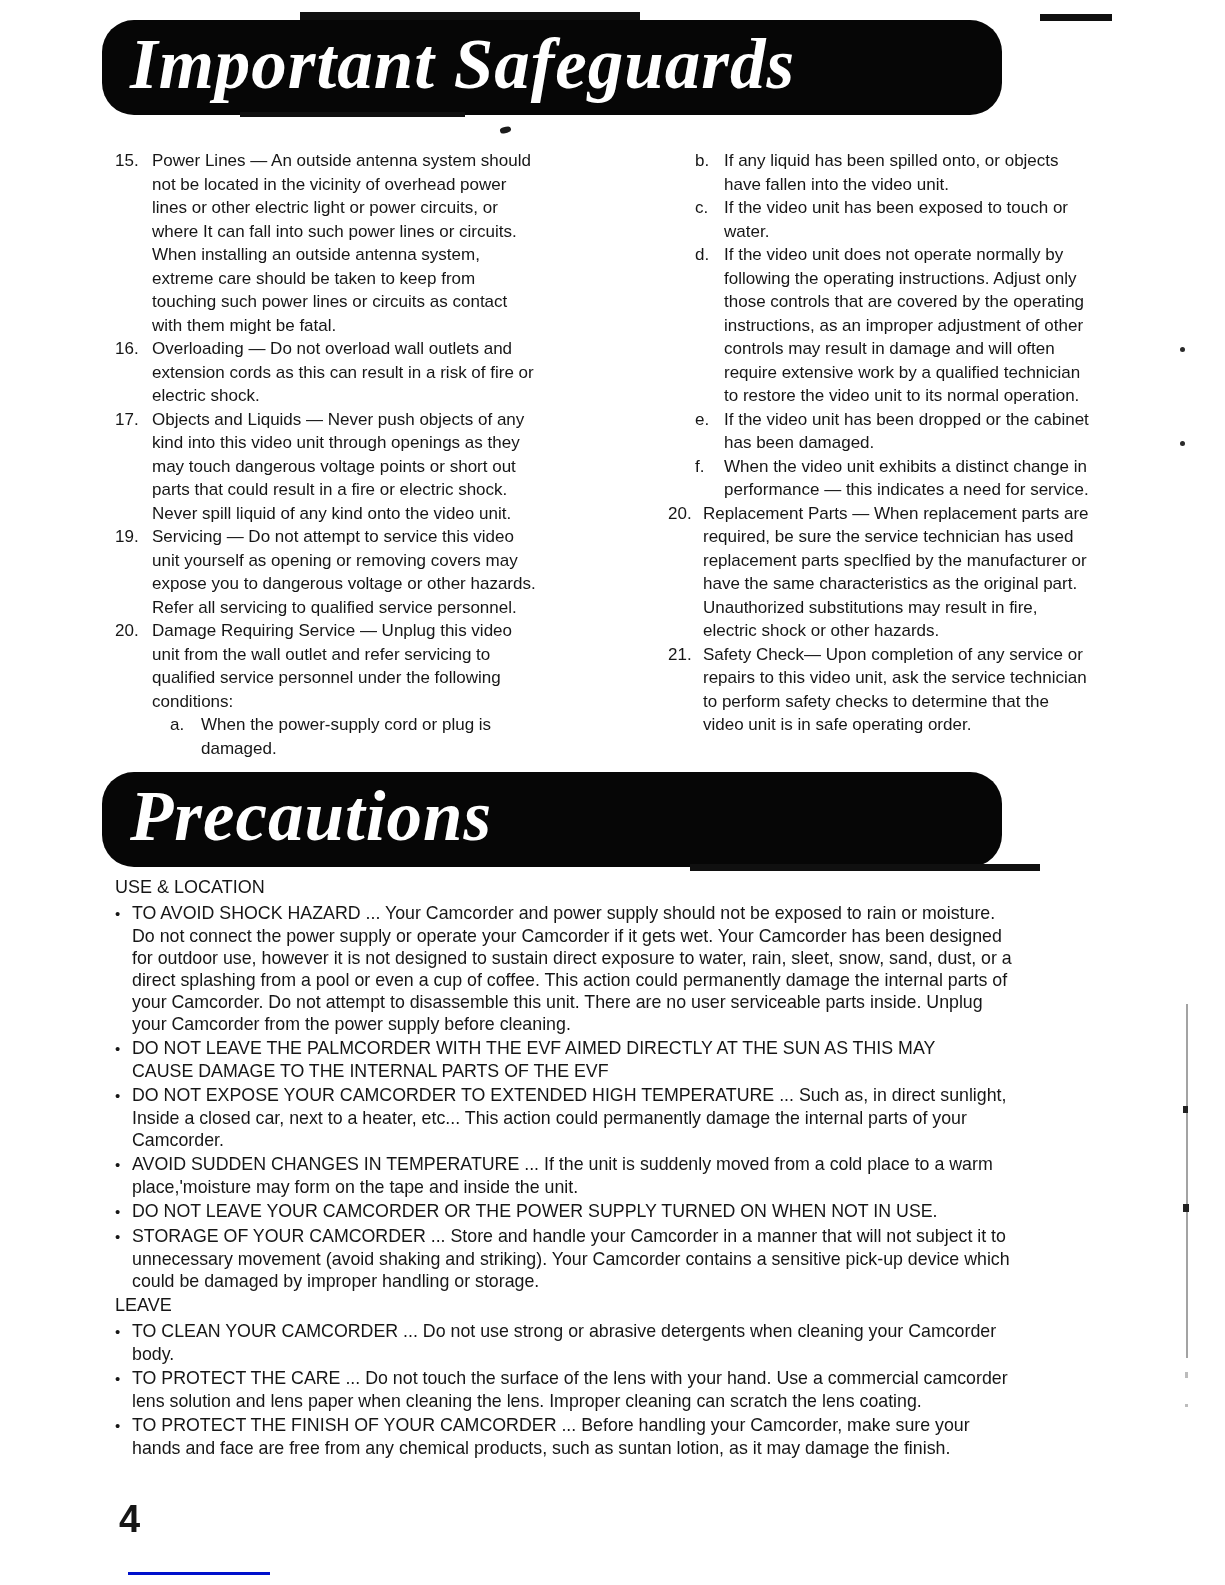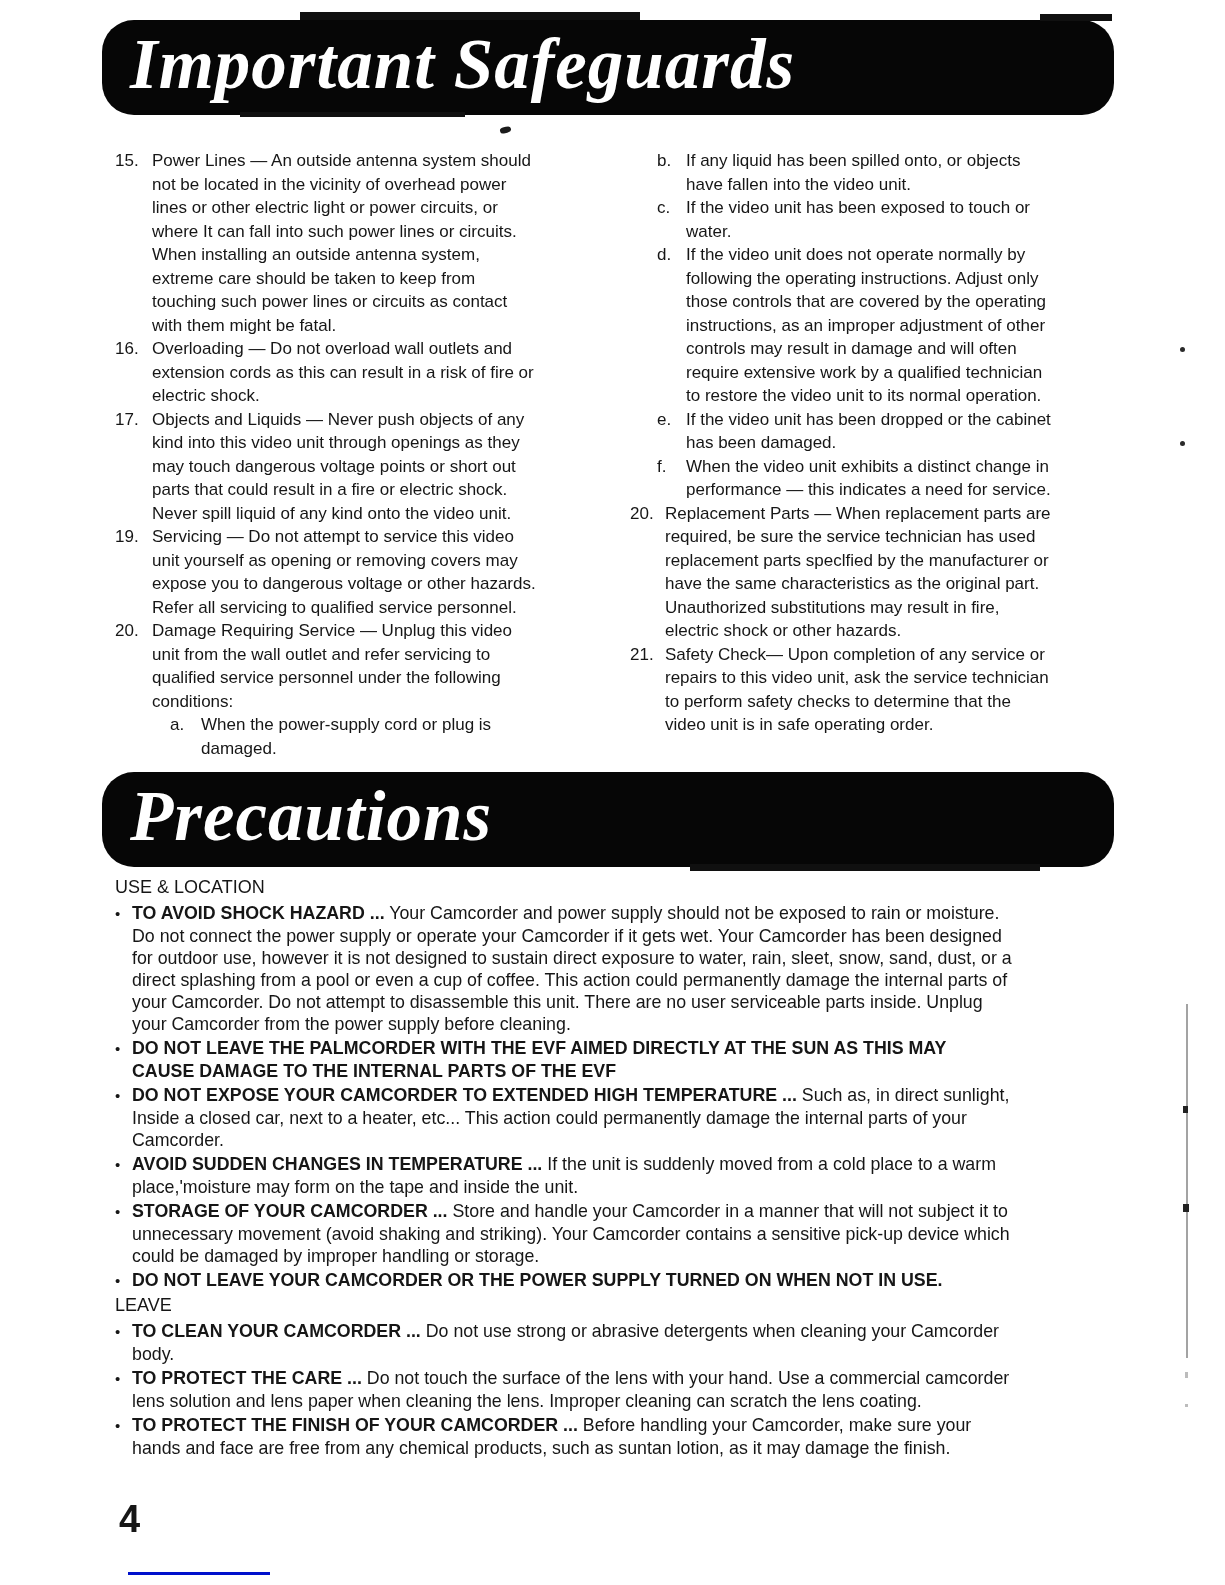--- a/index.html
+++ b/index.html
@@ -1,44 +1,44 @@
 <!DOCTYPE html>
 <html><head>
 <meta charset="utf-8">
 <style>
   html,body{margin:0;padding:0;background:#fff;}
   .page{position:relative;width:1225px;height:1585px;background:#ffffff;overflow:hidden;
         font-family:"Liberation Sans",sans-serif;color:#161616;}
   
-  .banner{position:absolute;left:102px;width:1012px;height:95px;background:#060606;
+  .banner{position:absolute;left:102px;width:900px;height:95px;background:#060606;
           border-radius:32px;display:flex;align-items:center;padding-left:28px;box-sizing:border-box;}
   .banner-safeguards{top:20px;}
   .banner-precautions{top:772px;}
   .banner-text{font-family:"Liberation Serif",serif;font-style:italic;font-weight:bold;
                color:#ffffff;font-size:71px;letter-spacing:1px;transform:translateY(-3px);white-space:nowrap;}
   
   .columns{position:absolute;left:115px;top:149px;width:1005px;display:flex;
-           font-size:17px;line-height:23.5px;}
+           font-size:17px;line-height:23.5px;gap:38px;}
   .col-left{width:482px;flex:0 0 482px;}
   .col-right{width:493px;flex:0 0 493px;margin-left:33px;}
   .sg-item{display:flex;}
   .sg-label{flex:0 0 37px;}
   .sg-text{flex:1 1 auto;white-space:pre-line;}
   .col-left .sub{margin-left:55px;}
   .col-left .sub .sg-label{flex:0 0 31px;}
   .col-right .sg-label{flex:0 0 35px;}
   .col-right .sub{margin-left:27px;}
   .col-right .sub .sg-label{flex:0 0 29px;}
   
   .precautions{position:absolute;left:115px;top:876px;width:1012px;
                font-size:17.8px;line-height:22px;}
   .p-heading{font-weight:normal;font-size:18px;margin-bottom:4px;}
   .p-bullet{padding-left:17px;text-indent:-17px;white-space:pre-line;margin-bottom:2px;}
   .p-dot{display:inline-block;width:17px;text-indent:0;font-size:15px;}
-  .p-lead{font-weight:bold;}
+  .p-lead{font-weight:normal;}
   
   .page-number{position:absolute;left:119px;top:1498px;font-size:38px;font-weight:bold;}
   .blue-line{position:absolute;left:128px;top:1572px;width:142px;height:3px;background:#0010cc;}
   
   .artifact{position:absolute;background:#101010;}
   .smudge-1{left:300px;top:12px;width:340px;height:8px;}
   .smudge-2{left:1040px;top:14px;width:72px;height:7px;}
   .smudge-3{left:240px;top:112px;width:225px;height:5px;}
   .smudge-4{left:690px;top:864px;width:350px;height:7px;}
   .tiny-mark{left:500px;top:127px;width:11px;height:6px;border-radius:40%;transform:rotate(-14deg);background:#1b1b1b;}
@@ -168,24 +168,24 @@
 direct splashing from a pool or even a cup of coffee. This action could permanently damage the internal parts of
 your Camcorder. Do not attempt to disassemble this unit. There are no user serviceable parts inside. Unplug
 your Camcorder from the power supply before cleaning.</span></div>
       <div class="p-bullet"><span class="p-dot">•</span><span class="p-lead">DO NOT LEAVE THE PALMCORDER WITH THE EVF AIMED DIRECTLY AT THE SUN AS THIS MAY
 CAUSE DAMAGE TO THE INTERNAL PARTS OF THE EVF</span></div>
       <div class="p-bullet"><span class="p-dot">•</span><span class="p-lead">DO NOT EXPOSE YOUR CAMCORDER TO EXTENDED HIGH TEMPERATURE ...</span> <span class="p-text">Such as, in direct sunlight,
 Inside a closed car, next to a heater, etc...  This action could permanently damage the internal parts of your
 Camcorder.</span></div>
       <div class="p-bullet"><span class="p-dot">•</span><span class="p-lead">AVOID SUDDEN CHANGES IN TEMPERATURE ...</span> <span class="p-text">If the unit is suddenly moved from a cold place to a warm
 place,'moisture may form on the tape and inside the unit.</span></div>
+      <div class="p-bullet"><span class="p-dot">•</span><span class="p-lead">DO NOT LEAVE YOUR CAMCORDER OR THE POWER SUPPLY TURNED ON WHEN NOT IN USE.</span></div>
       <div class="p-bullet"><span class="p-dot">•</span><span class="p-lead">STORAGE OF YOUR CAMCORDER ...</span> <span class="p-text">Store and handle your Camcorder in a manner that will not subject it to
 unnecessary movement (avoid shaking and striking). Your Camcorder contains a sensitive pick-up device which
 could be damaged by improper handling or storage.</span></div>
-      <div class="p-bullet"><span class="p-dot">•</span><span class="p-lead">DO NOT LEAVE YOUR CAMCORDER OR THE POWER SUPPLY TURNED ON WHEN NOT IN USE.</span></div>
       <div class="p-heading">LEAVE</div>
       <div class="p-bullet"><span class="p-dot">•</span><span class="p-lead">TO CLEAN YOUR CAMCORDER ...</span> <span class="p-text">Do not use strong or abrasive detergents when cleaning your Camcorder
 body.</span></div>
       <div class="p-bullet"><span class="p-dot">•</span><span class="p-lead">TO PROTECT THE CARE ...</span> <span class="p-text">Do not touch the surface of the lens with your hand. Use a commercial camcorder
 lens solution and lens paper when cleaning the lens. Improper cleaning can scratch the lens coating.</span></div>
       <div class="p-bullet"><span class="p-dot">•</span><span class="p-lead">TO PROTECT THE FINISH OF YOUR CAMCORDER ...</span> <span class="p-text">Before handling your Camcorder, make sure your
 hands and face are free from any chemical products, such as suntan lotion, as it may damage the finish.</span></div>
     </div>
 
   <div class="page-number">4</div>

